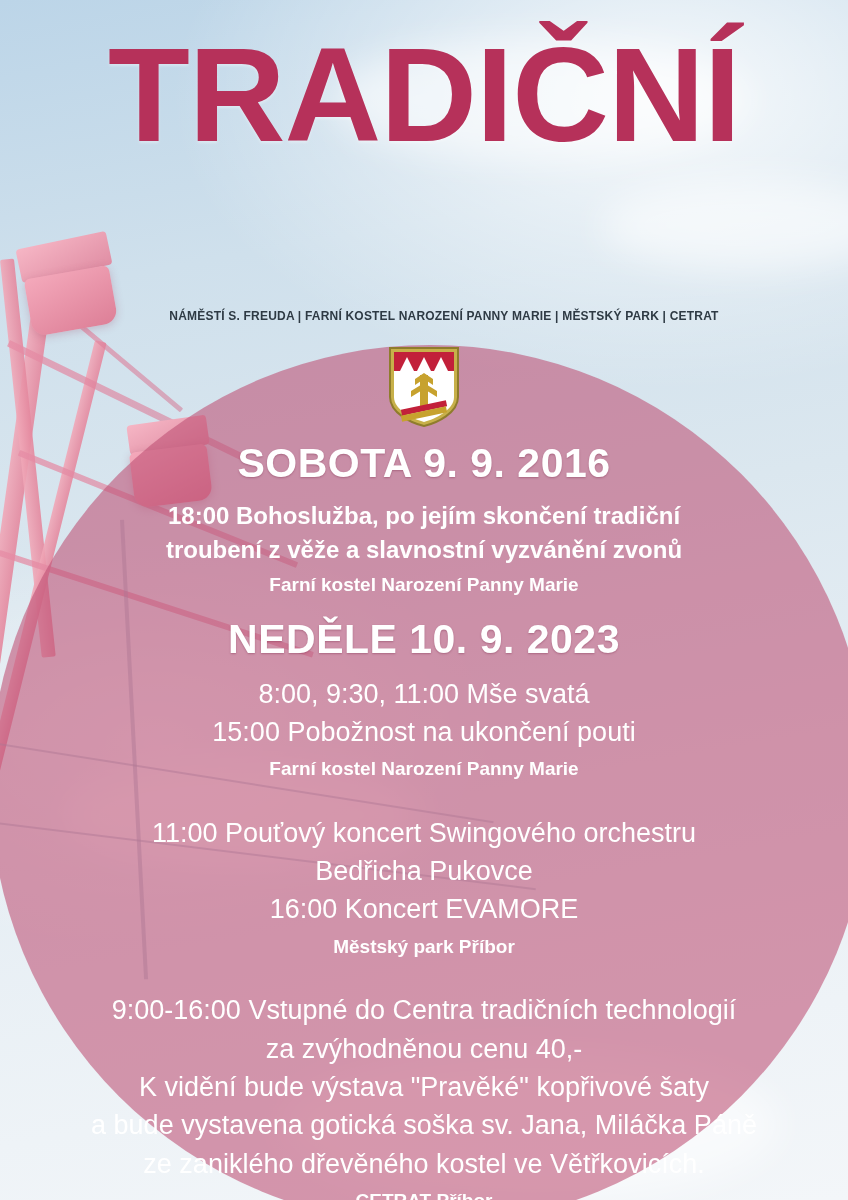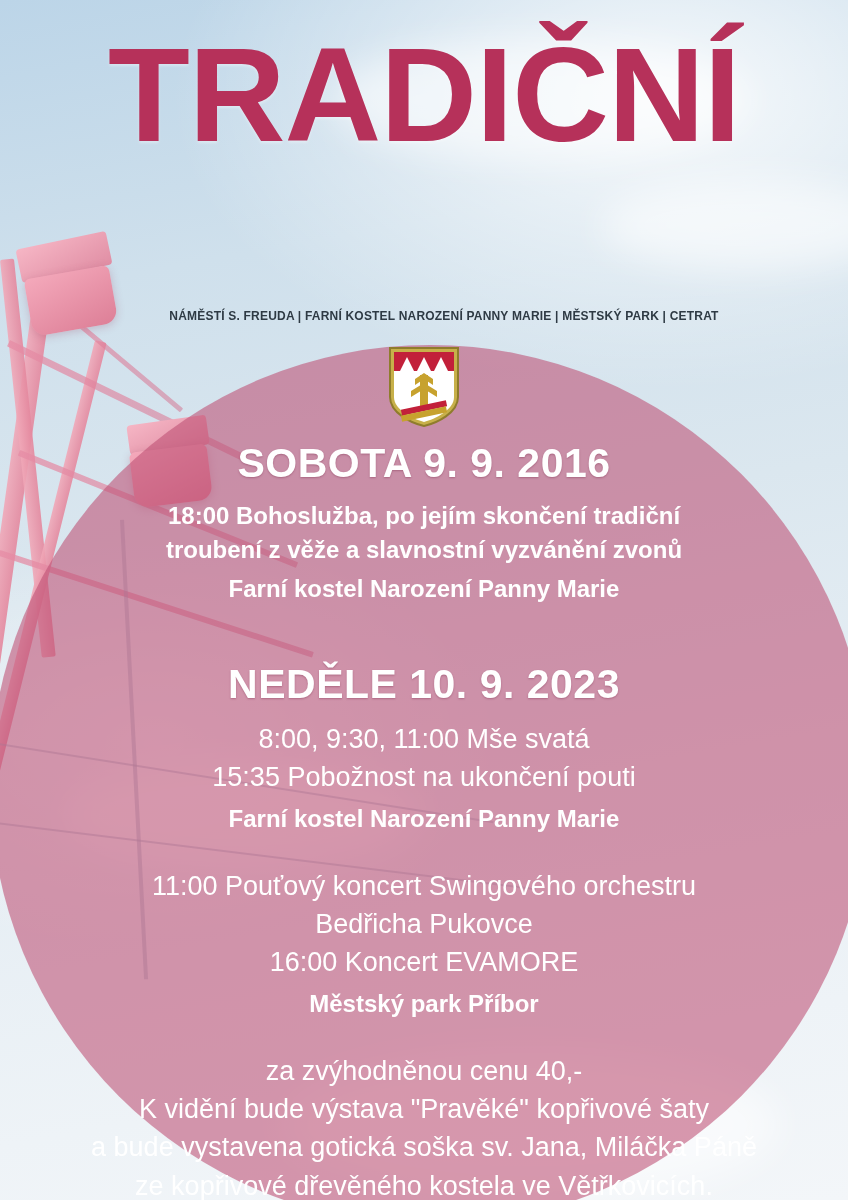--- a/index.html
+++ b/index.html
@@ -120,33 +120,33 @@
     text-align: center;
     color: #ffffff;
   }
   .day-heading {
     font-size: 41px;
     font-weight: 700;
     letter-spacing: .5px;
     margin-bottom: 12px;
     text-shadow: 0 1px 2px rgba(110,30,60,.35);
   }
-  .day-heading.second { margin-top: 54px; }
+  .day-heading.second { margin-top: 16px; }
   .line-lg {
     font-size: 24px;
     font-weight: 600;
     line-height: 1.42;
   }
   .line-md {
     font-size: 27px;
     font-weight: 400;
     line-height: 1.42;
   }
   .venue-note {
-    font-size: 24px;
+    font-size: 19px;
     font-weight: 600;
     line-height: 1.5;
   }
   .block { margin-top: 30px; }
   .block-tight { margin-top: 4px; }
 </style>
 </head>
 <body>
 
 <div id="poster">
@@ -202,33 +202,34 @@
 
     <div class="schedule">
 
       <div class="day-heading">SOBOTA 9. 9. 2016</div>
       <div class="line-lg">18:00 Bohoslužba, po jejím skončení tradiční</div>
       <div class="line-lg">troubení z věže a slavnostní vyzvánění zvonů</div>
       <div class="venue-note block-tight">Farní kostel Narození Panny Marie</div>
 
       <div class="day-heading second">NEDĚLE 10. 9. 2023</div>
       <div class="line-md">8:00, 9:30, 11:00 Mše svatá</div>
-      <div class="line-md">15:35 Pobožnost na ukončení pouti</div>
+      <div class="line-md">15:00 Pobožnost na ukončení pouti</div>
       <div class="venue-note block-tight">Farní kostel Narození Panny Marie</div>
 
       <div class="block">
         <div class="line-md">11:00 Pouťový koncert Swingového orchestru</div>
         <div class="line-md">Bedřicha Pukovce</div>
         <div class="line-md">16:00 Koncert EVAMORE</div>
         <div class="venue-note block-tight">Městský park Příbor</div>
       </div>
 
       <div class="block">
+        <div class="line-md">9:00-16:00 Vstupné do Centra tradičních technologií</div>
         <div class="line-md">za zvýhodněnou cenu 40,-</div>
         <div class="line-md">K vidění bude výstava "Pravěké" kopřivové šaty</div>
         <div class="line-md">a bude vystavena gotická soška sv. Jana, Miláčka Páně</div>
-        <div class="line-md">ze kopřivové dřevěného kostela ve Větřkovicích.</div>
+        <div class="line-md">ze zaniklého dřevěného kostel ve Větřkovicích.</div>
         <div class="venue-note block-tight">CETRAT Příbor</div>
       </div>
 
     </div>
   </div>
 </div>
 
 </body></html>

